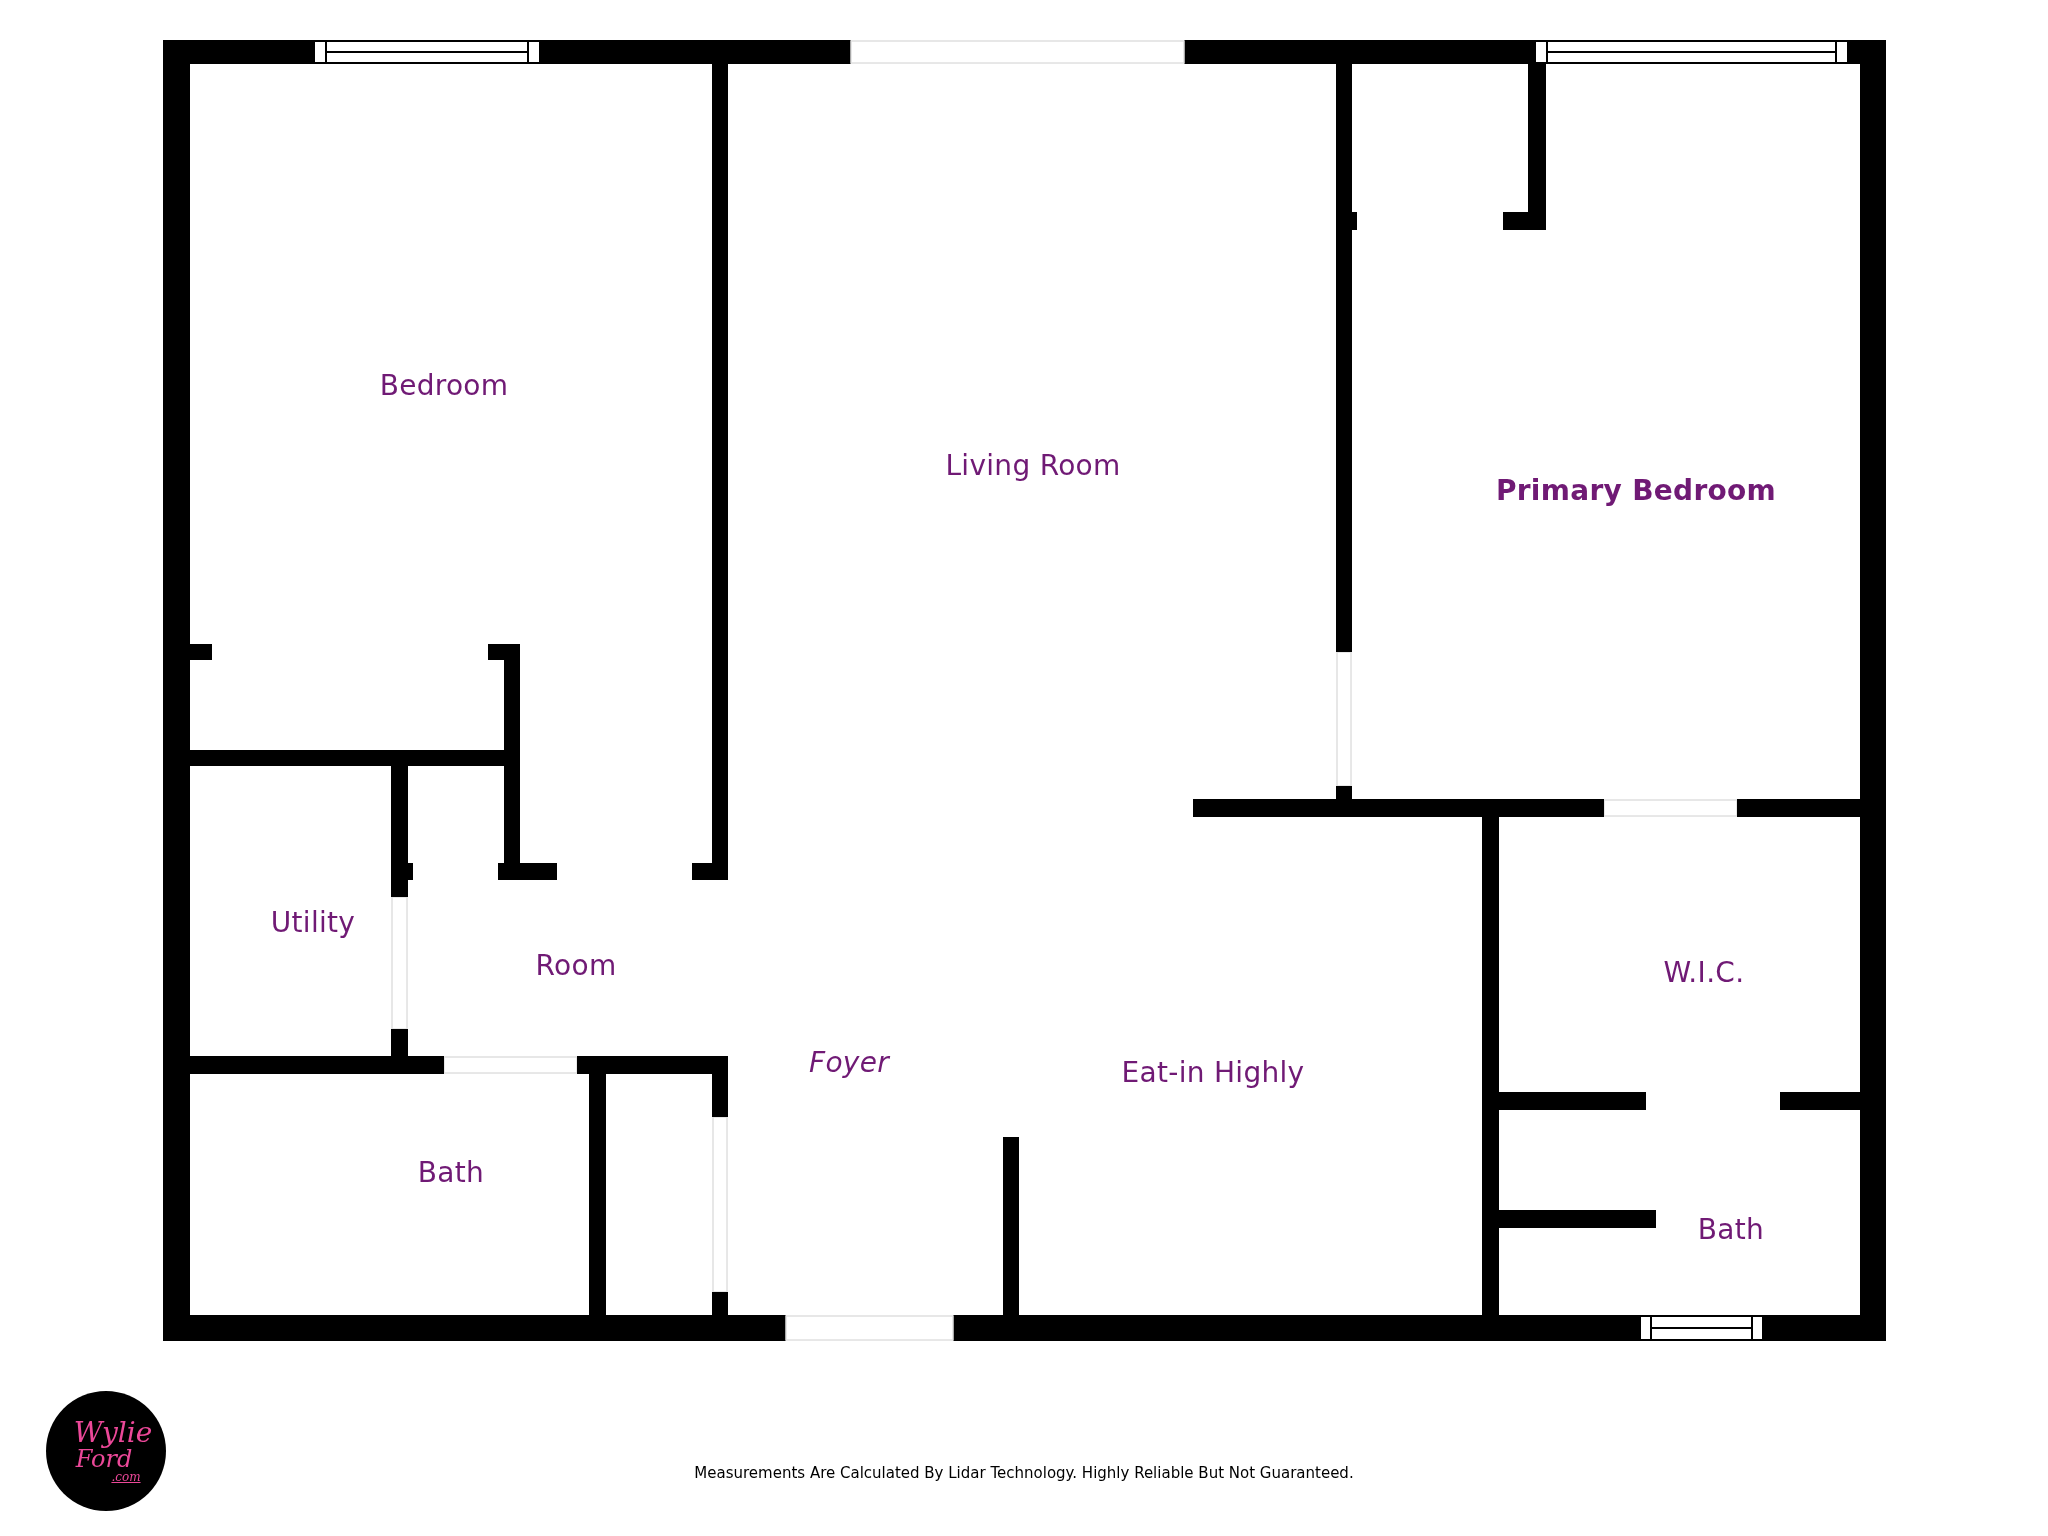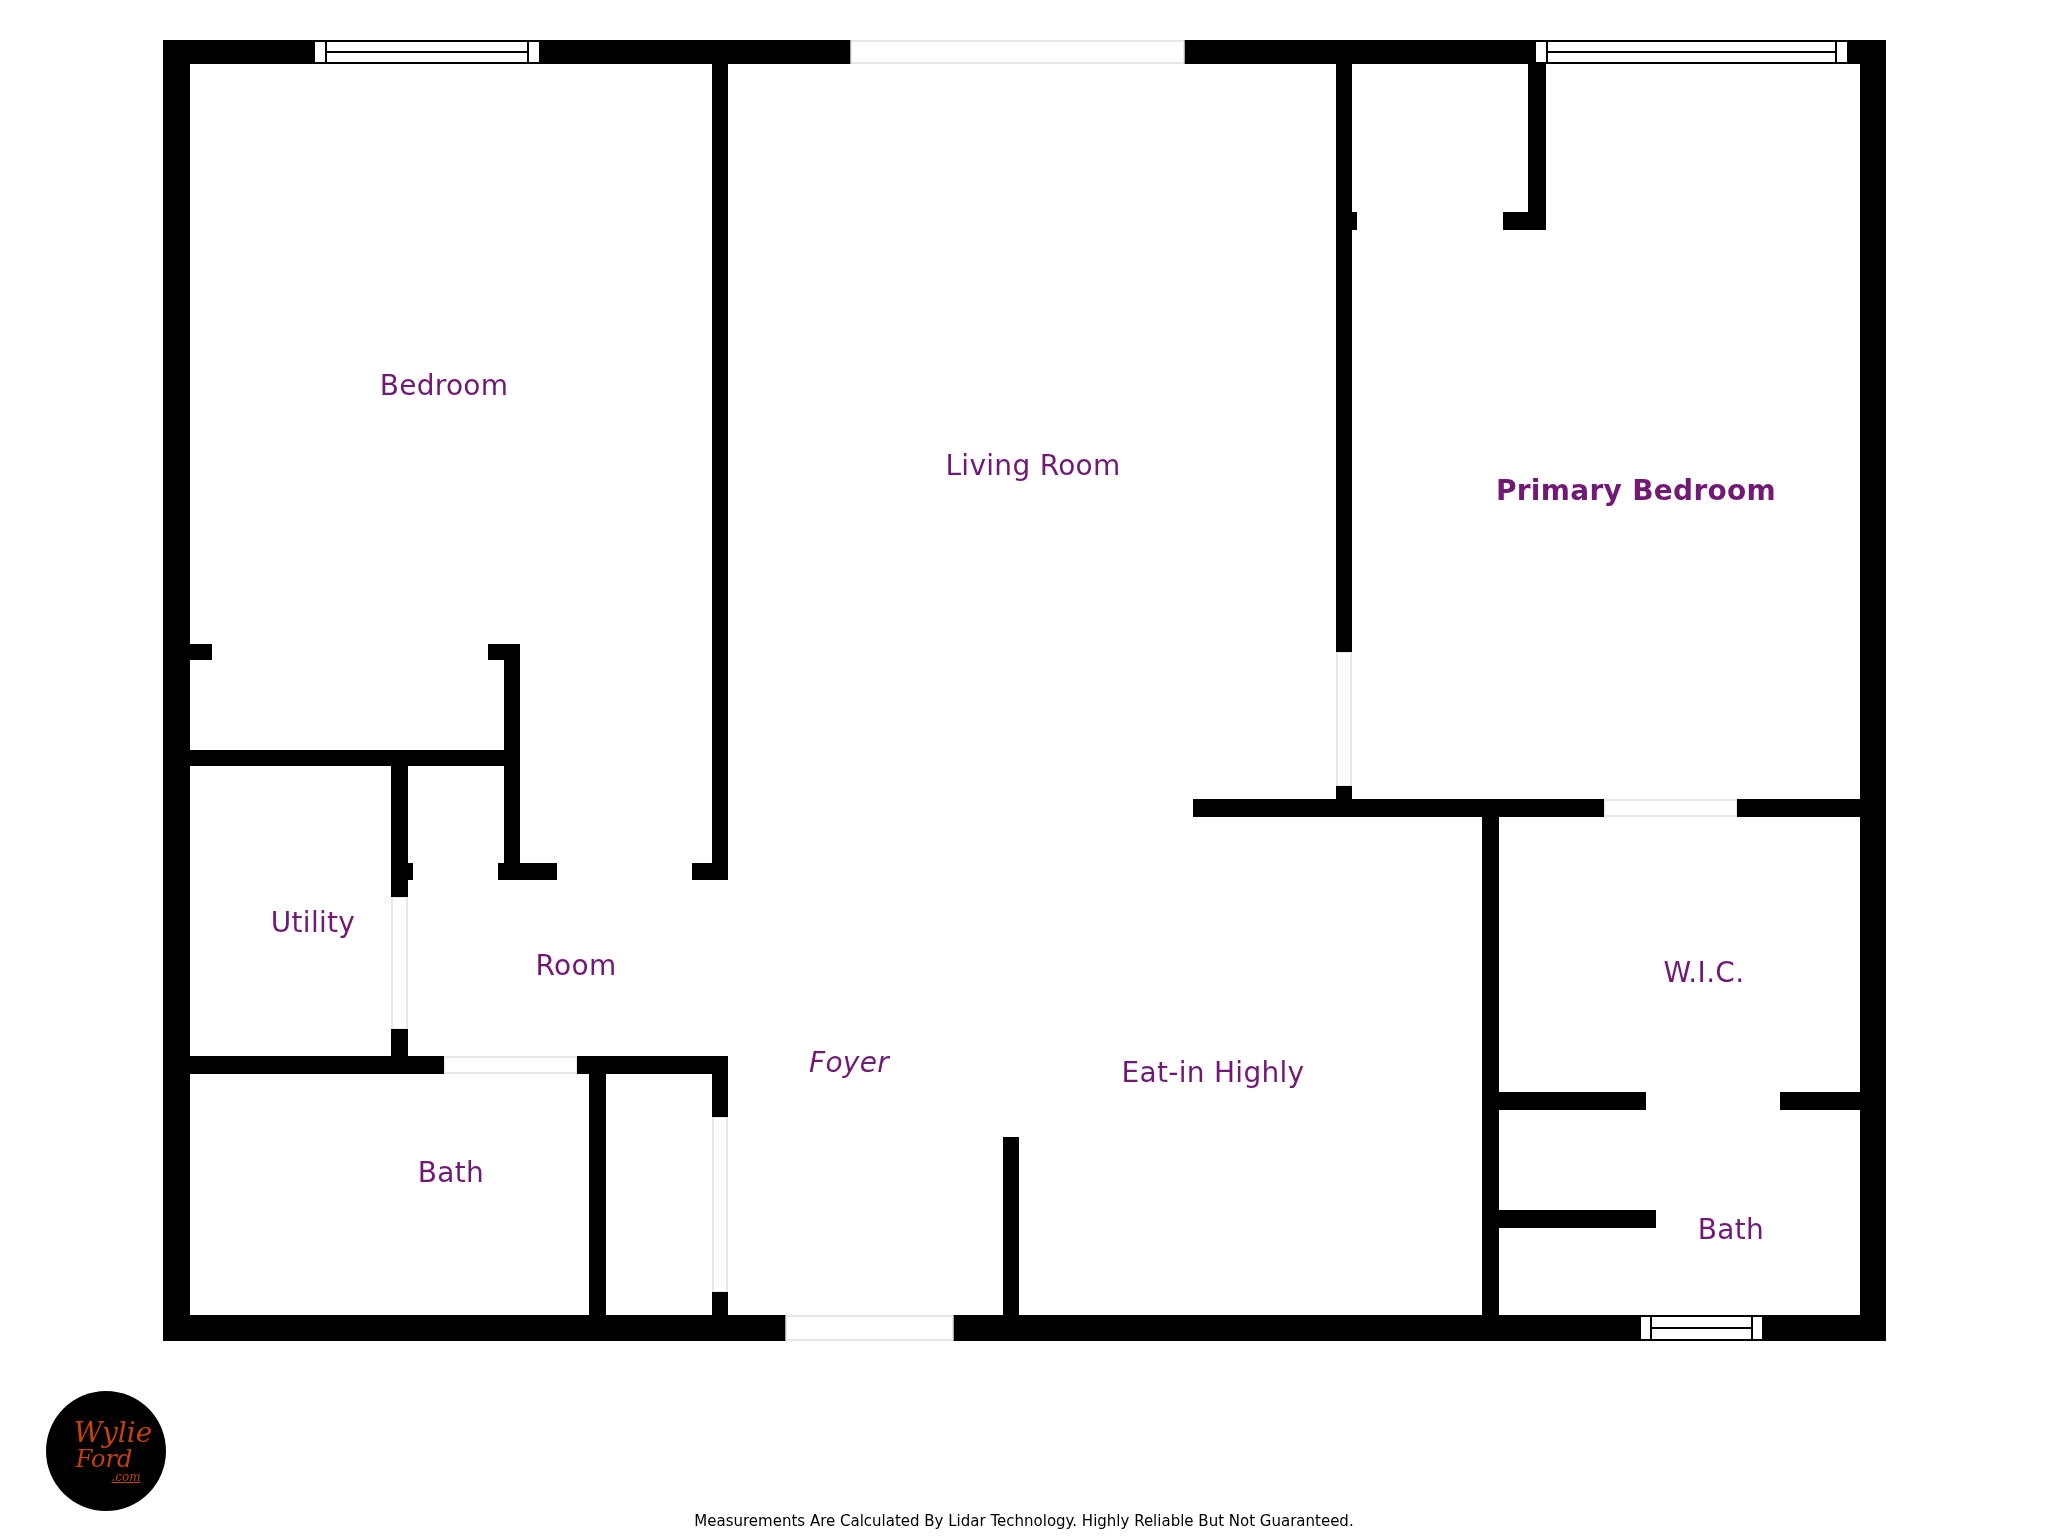--- a/index.html
+++ b/index.html
@@ -7,26 +7,26 @@
   #plan { position: absolute; left: 0; top: 0; width: 2048px; height: 1536px; }
   .wall { fill: #000000; }
   .opening { fill: #ffffff; stroke: #e0e0e0; stroke-width: 1.5; }
   .win { fill: #ffffff; stroke: #000000; stroke-width: 2; }
   .room-label {
     position: absolute; transform: translate(-50%, -50%);
     font-family: "DejaVu Sans", sans-serif; font-size: 28px; color: #701a75;
     white-space: nowrap; letter-spacing: 0.3px;
   }
   .disclaimer {
-    position: absolute; left: 0; width: 2048px; top: 1512px; text-align: center;
+    position: absolute; left: 0; width: 2048px; top: 1464px; text-align: center;
     font-family: "DejaVu Sans", sans-serif; font-size: 15px; color: #000;
   }
   .logo {
     position: absolute; left: 46px; top: 1391px; width: 120px; height: 120px;
-    border-radius: 50%; background: #000; color: #c2410c;
+    border-radius: 50%; background: #000; color: #ec4899;
     display: flex; flex-direction: column; align-items: center; justify-content: center;
     font-family: "DejaVu Serif", serif; font-style: italic; line-height: 1.0;
   }
   .logo .l1 { font-size: 28px; margin-left: 14px; }
   .logo .l2 { font-size: 24px; margin-left: -4px; }
   .logo .l3 { font-size: 12px; margin-left: 40px; text-decoration: underline; }
 </style>
 </head>
 <body>
 

